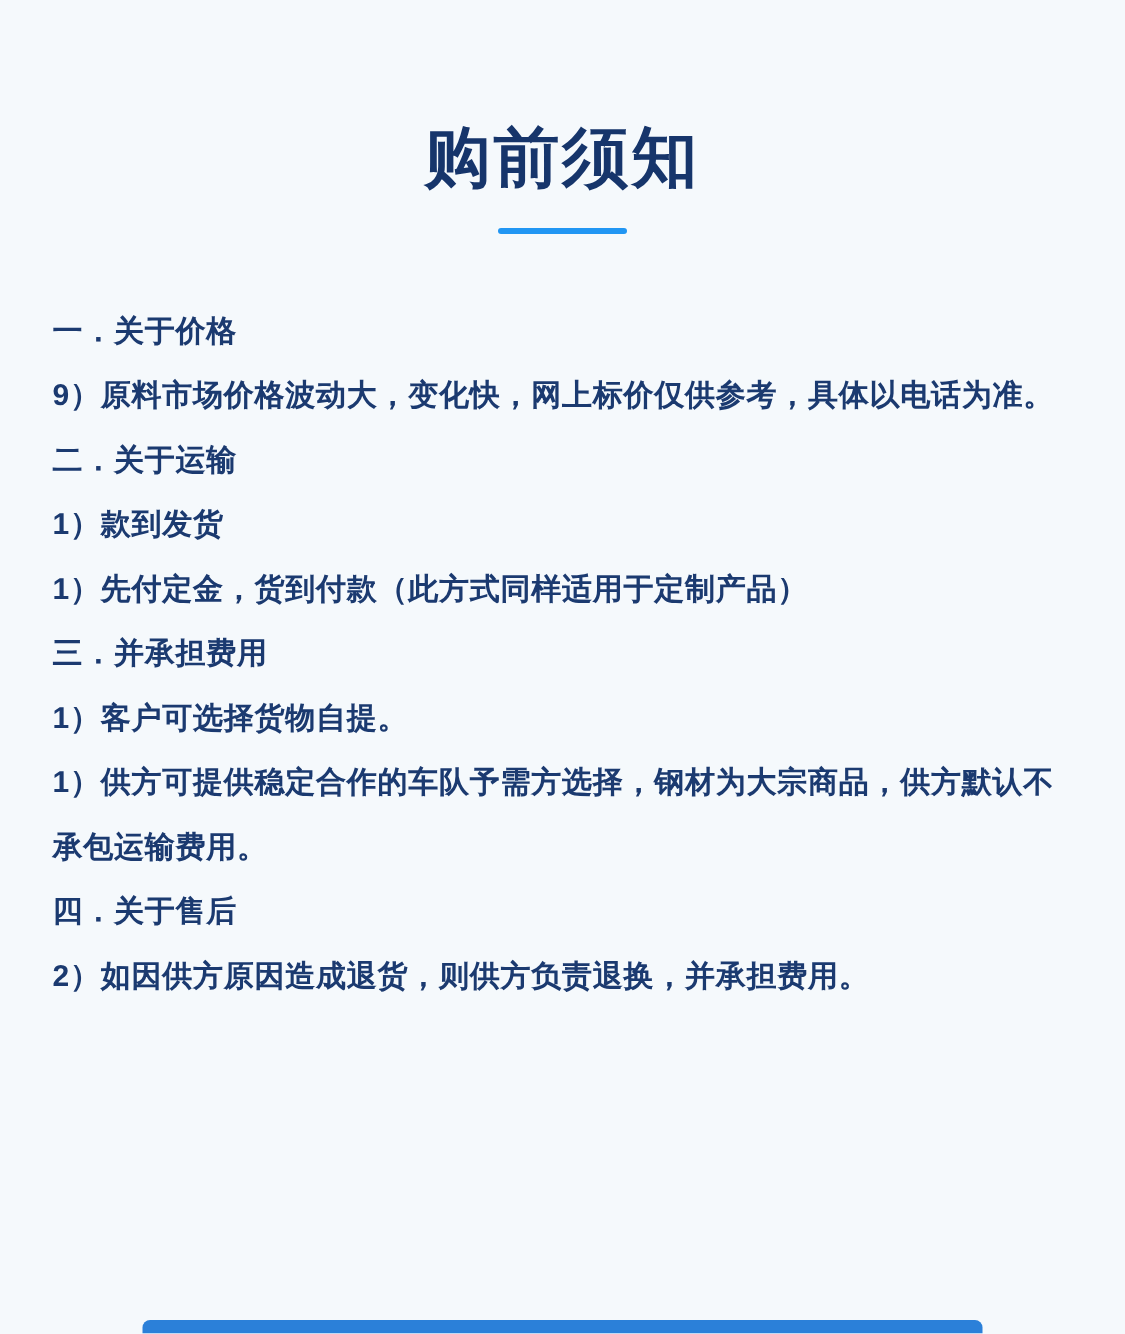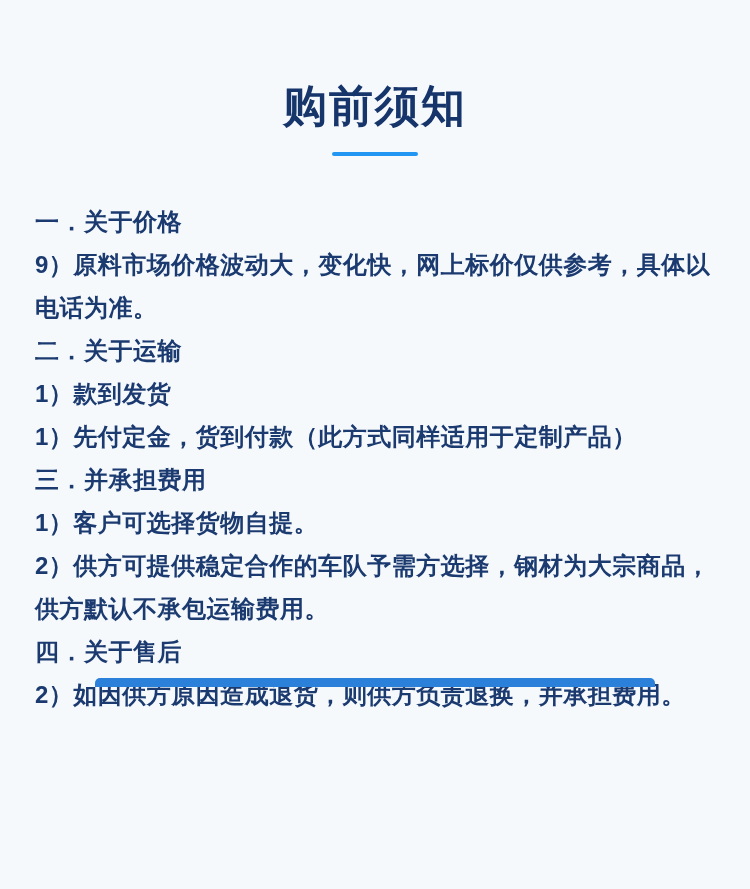--- a/index.html
+++ b/index.html
@@ -15,21 +15,21 @@
     height: 889px;
     overflow: hidden;
   }
   body {
     background: var(--bg);
     font-family: "Liberation Sans", "DejaVu Sans", sans-serif;
     position: relative;
   }
   .page {
     width: 750px;
-    height: 687px;
+    height: 889px;
     position: relative;
   }
   .title {
     padding-top: 84px;
     text-align: center;
     font-size: 44px;
     font-weight: 800;
     letter-spacing: 2px;
     color: var(--title-color);
     line-height: 1;
@@ -37,21 +37,21 @@
   .title-underline {
     width: 86px;
     height: 4px;
     background: var(--underline);
     border-radius: 2px;
     margin: 24px auto 0 auto;
   }
   .notice {
     margin: 44px 35px 0 35px;
     width: 682px;
-    font-size: 24px;
+    font-size: 20px;
     font-weight: 700;
     line-height: 43px;
     color: var(--text-color);
     letter-spacing: 0.5px;
   }
   .notice p { margin: 0; }
   .bottom-bar {
     position: absolute;
     bottom: 0;
     left: 50%;
@@ -75,21 +75,21 @@
 
     <p>一．关于价格</p>
     <p>9）原料市场价格波动大，变化快，网上标价仅供参考，具体以电话为准。</p>
 
     <p>二．关于运输</p>
     <p>1）款到发货</p>
     <p>1）先付定金，货到付款（此方式同样适用于定制产品）</p>
 
     <p>三．并承担费用</p>
     <p>1）客户可选择货物自提。</p>
-    <p>2）供方可提供稳定合作的车队予需方选择，钢材为大宗商品，供方默认不承包运输费用。</p>
+    <p>1）供方可提供稳定合作的车队予需方选择，钢材为大宗商品，供方默认不承包运输费用。</p>
 
     <p>四．关于售后</p>
     <p>2）如因供方原因造成退货，则供方负责退换，并承担费用。</p>
 
   </div>
 
   <div class="bottom-bar"></div>
 
 </div>
 

